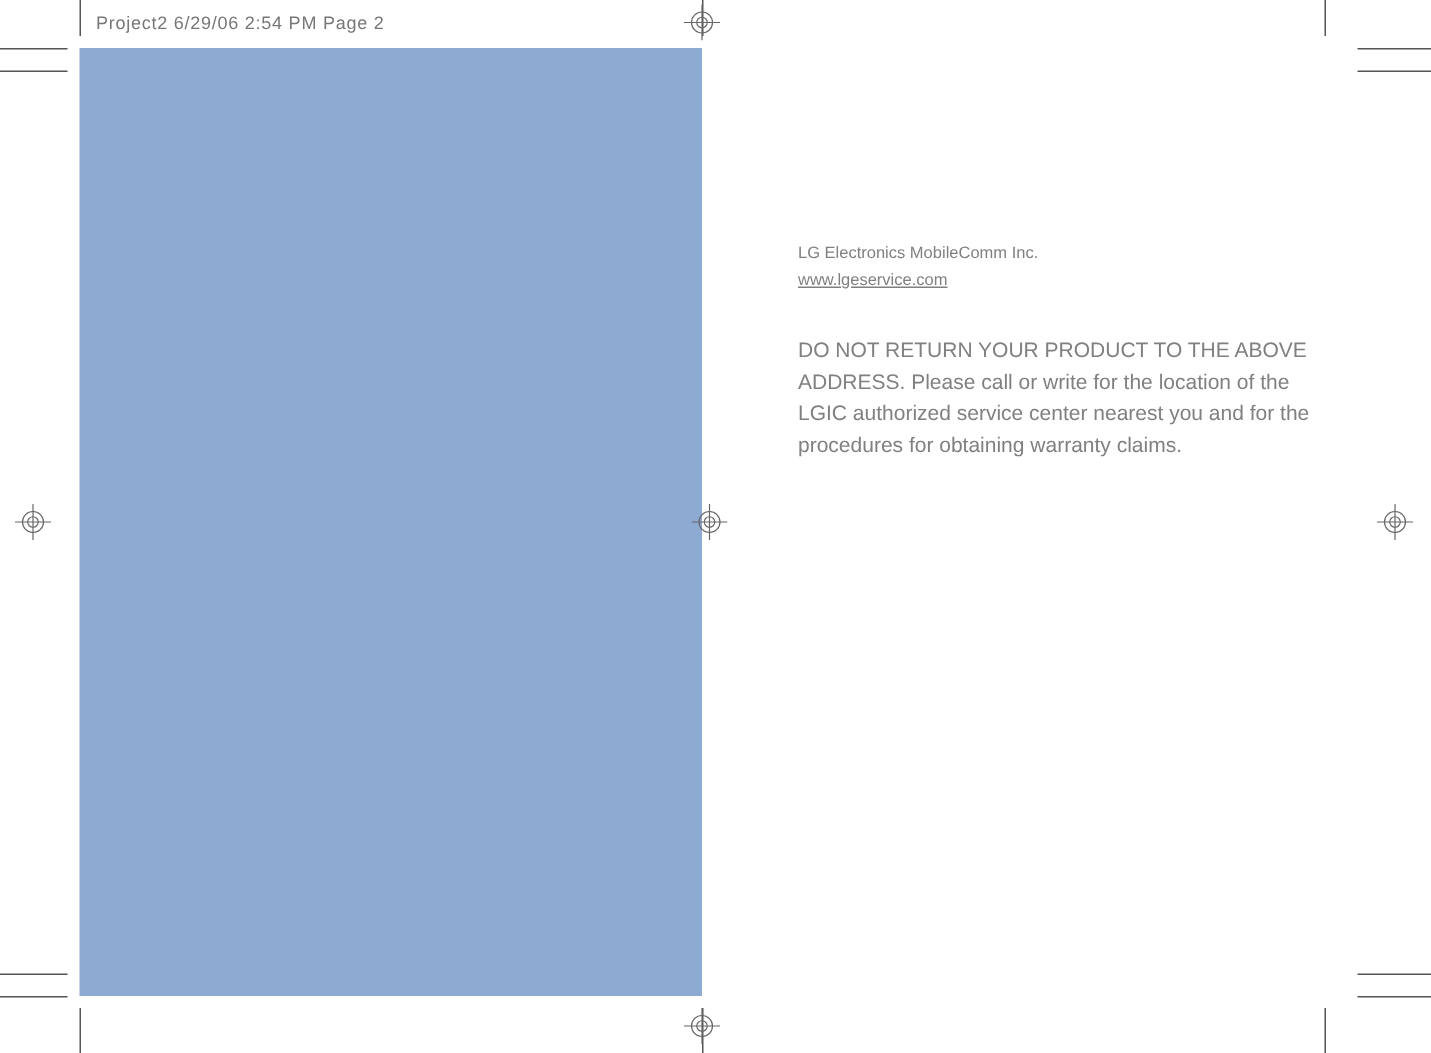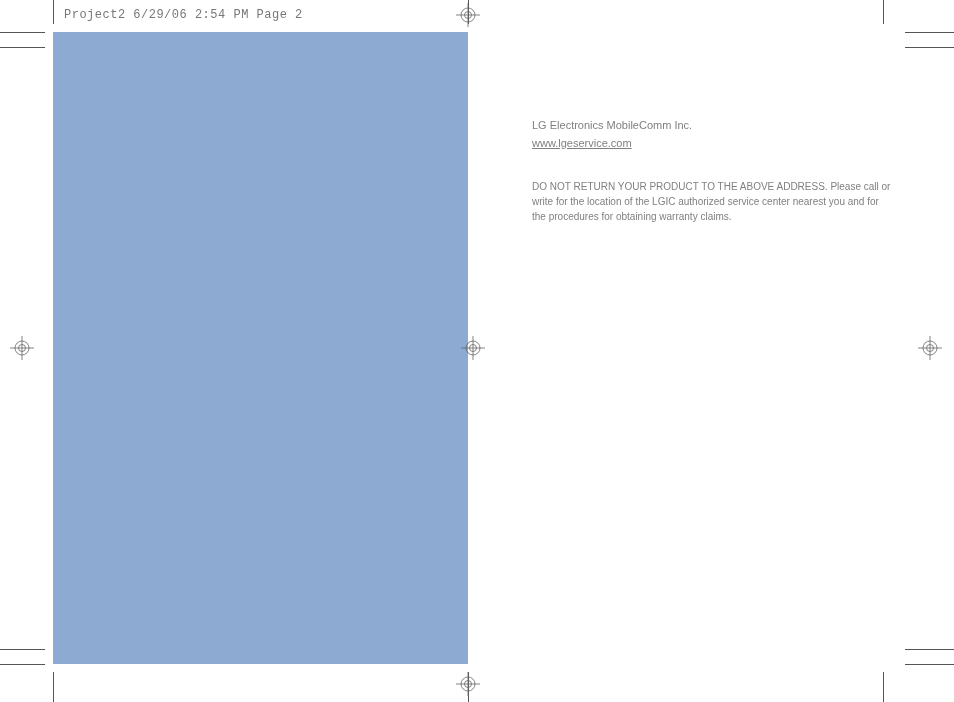--- a/index.html
+++ b/index.html
@@ -12,21 +12,21 @@
       height: 702px;
       background: #ffffff;
       position: relative;
       font-family: Arial, Helvetica, sans-serif;
       overflow: hidden;
     }
     .header-info {
       position: absolute;
       top: 8px;
       left: 64px;
-      font-family: Liberation Mono, monospace;
+      font-family: Liberation Sans, sans-serif;
       font-size: 12px;
       color: #777;
       letter-spacing: 0.5px;
     }
     .blue-panel {
       position: absolute;
       left: 53px;
       top: 32px;
       width: 415px;
       height: 632px;
@@ -36,29 +36,30 @@
       position: absolute;
       left: 532px;
       top: 117px;
       width: 360px;
       color: #808080;
       font-size: 11px;
       line-height: 1.5;
     }
     .company-line {
       margin-bottom: 1px;
+      margin-top: 44px;
     }
     .website-link {
       text-decoration: underline;
       color: #808080;
       display: inline-block;
       margin-bottom: 28px;
     }
     .notice-text {
-      font-size: 10px;
+      font-size: 14px;
       line-height: 1.5;
     }
     
     .regmark {
       position: absolute;
       width: 24px;
       height: 24px;
     }
     .regmark circle.outer {
       fill: none;

